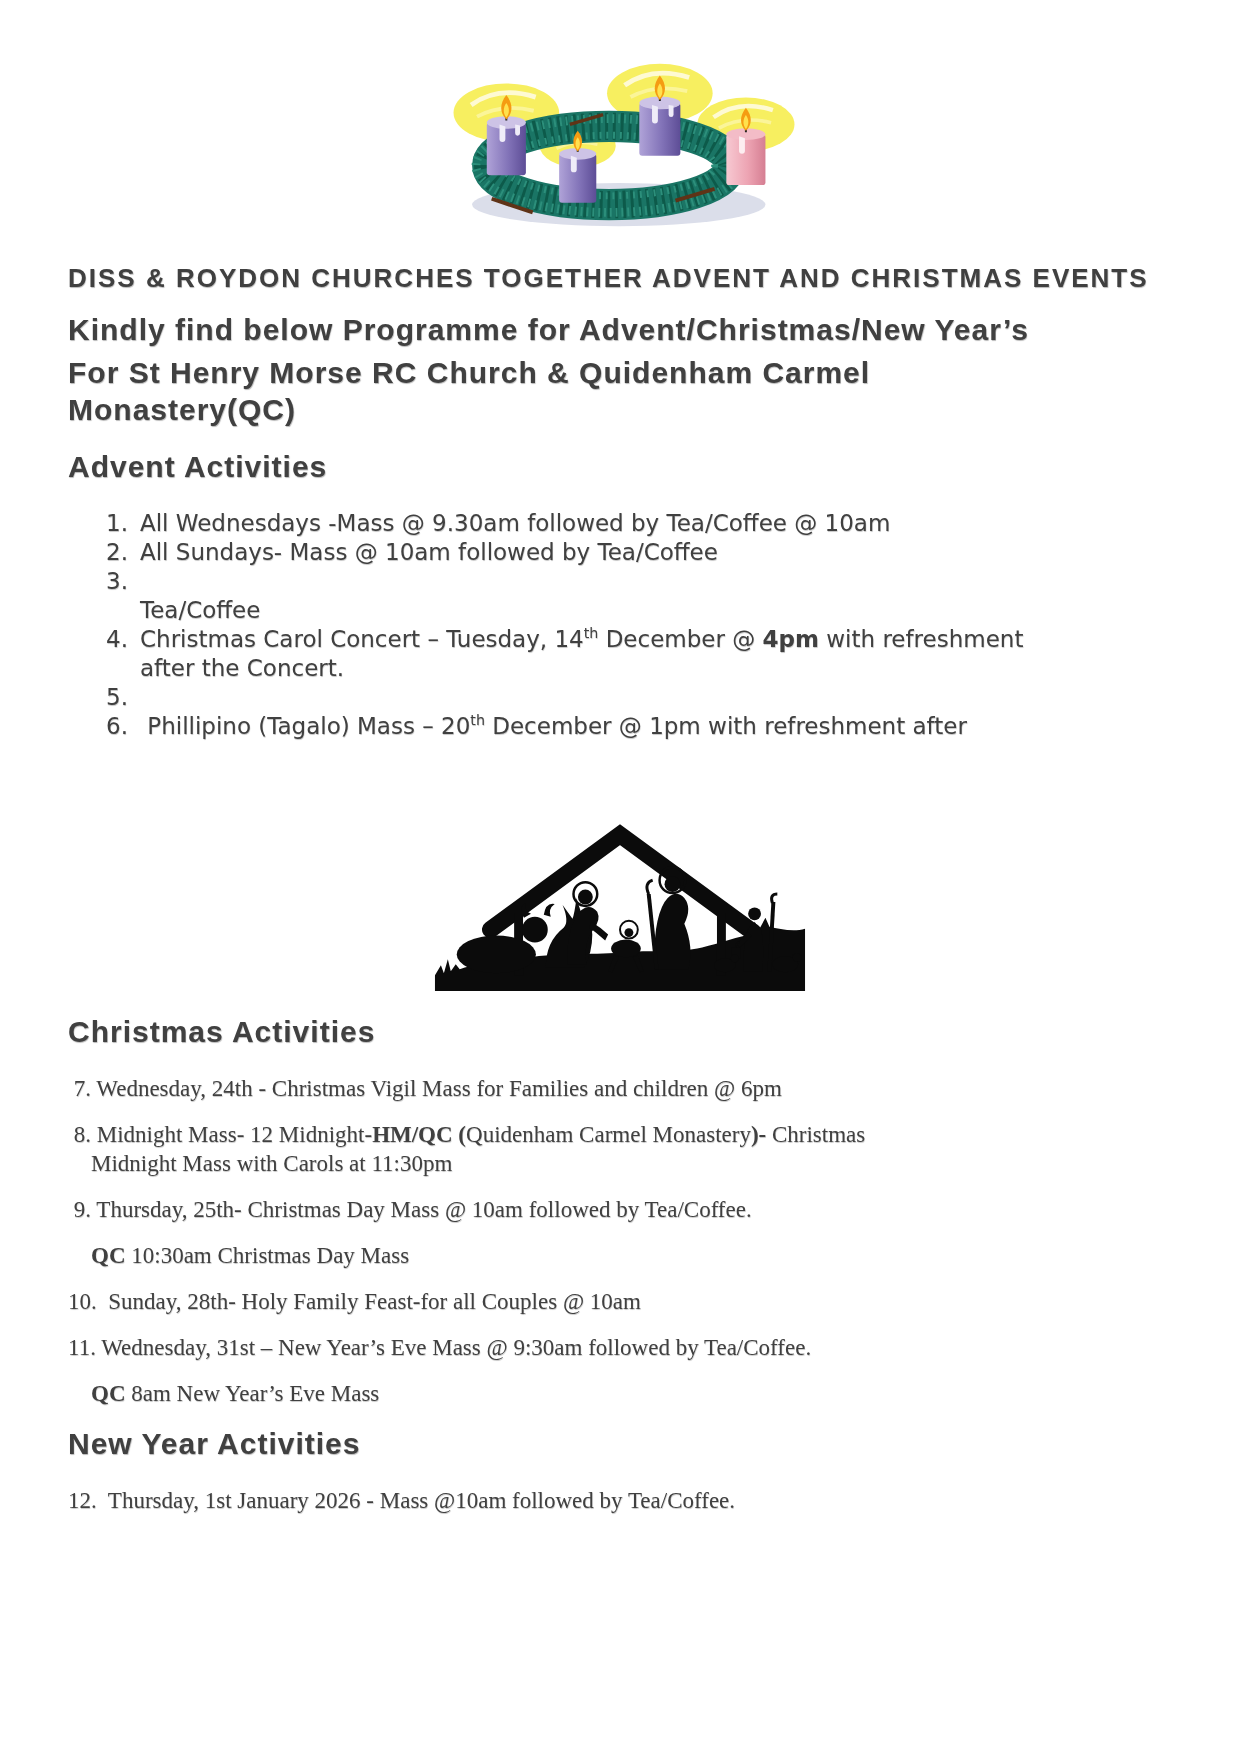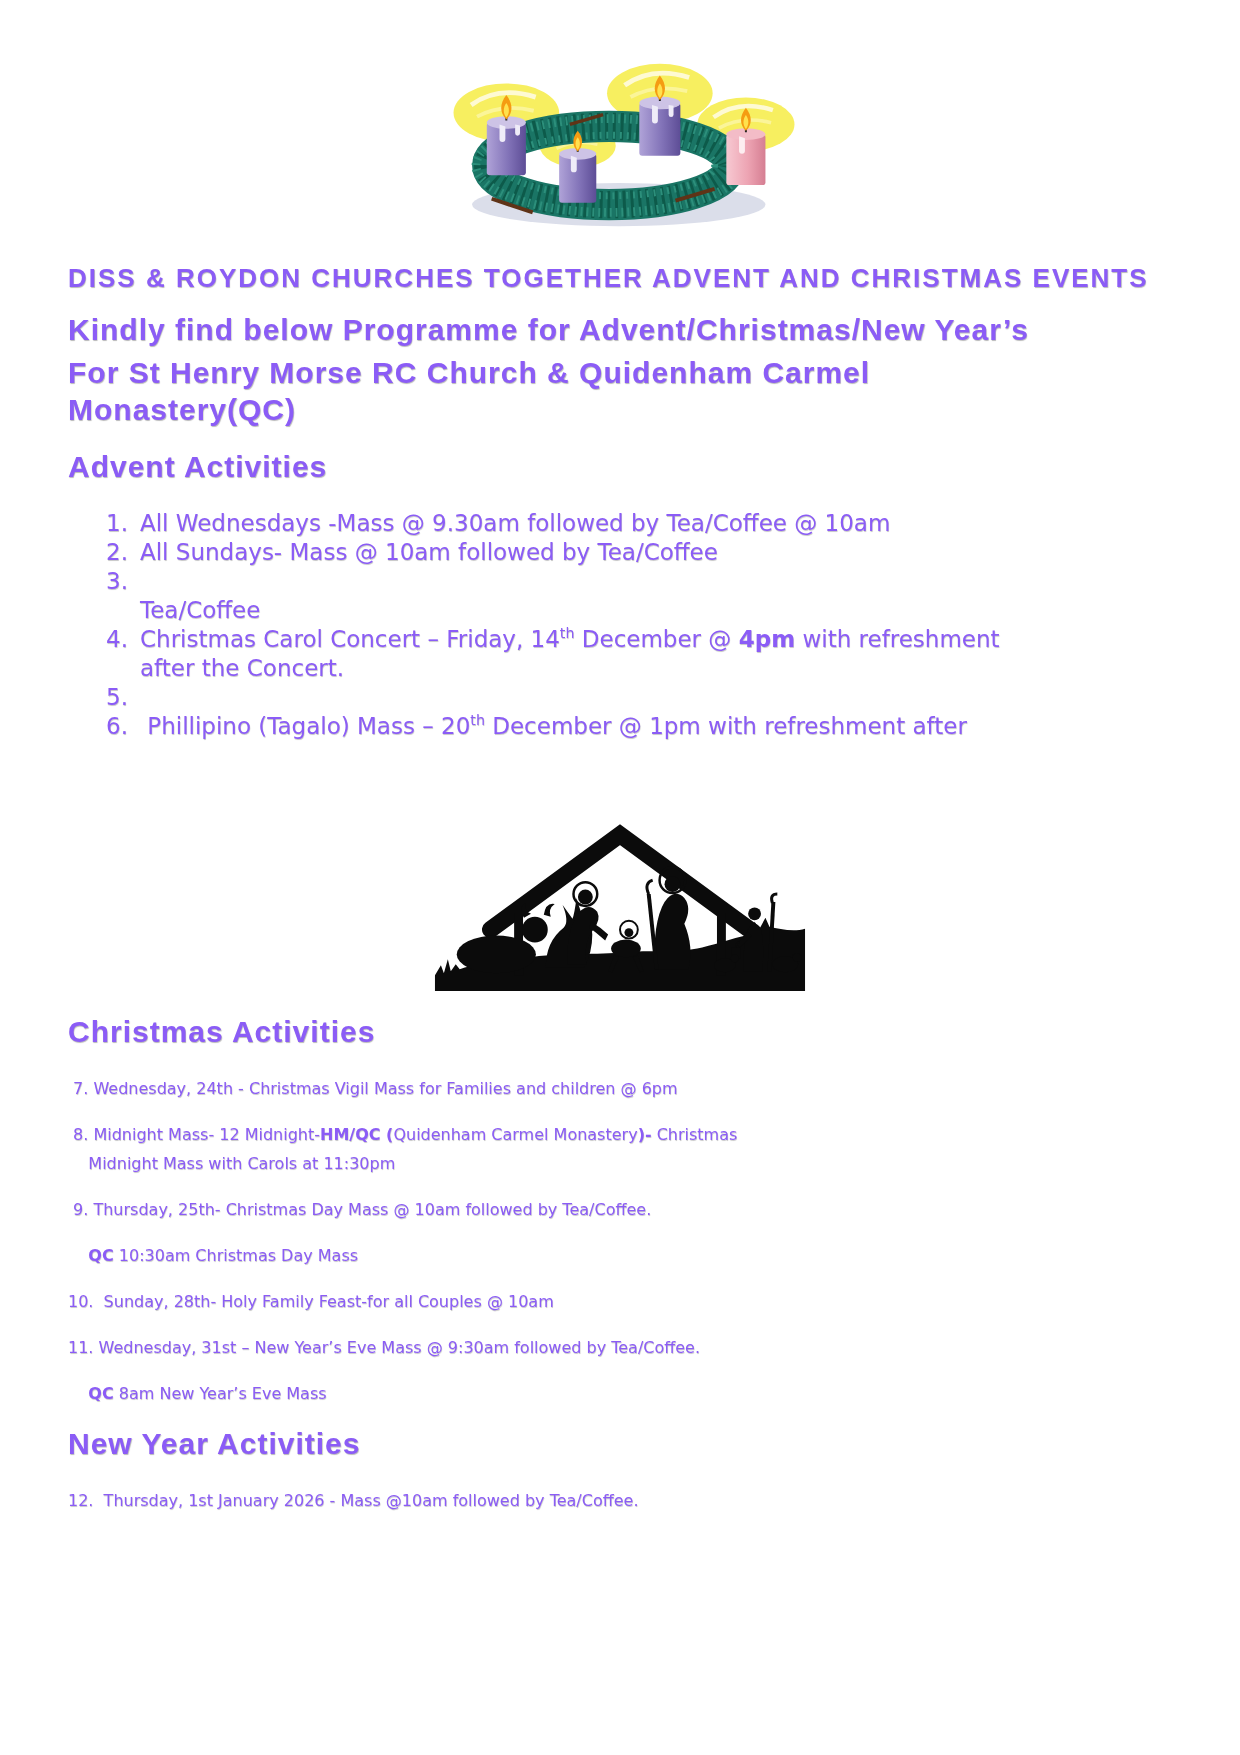--- a/index.html
+++ b/index.html
@@ -29,24 +29,24 @@
   .mt-for{margin-top:6px;}
   .mt-advent{margin-top:20px;}
   .mt-section{margin-top:22px;}
   
   .adv-list{margin-top:24px;}
   .adv-row{display:flex;align-items:flex-start;padding-left:30px;
     font-size:23px;line-height:29px;}
   .adv-row .num{flex:0 0 30px;text-align:right;margin-right:12px;}
   .adv-row .itext{white-space:pre-wrap;}
   .para-list{margin-top:24px;}
-  .para{font-size:16px;line-height:29px;margin:12px 0 17px 0;white-space:pre-wrap;}
+  .para{font-size:23px;line-height:29px;margin:12px 0 17px 0;white-space:pre-wrap;font-family:Liberation Serif, serif;}
   .b{font-weight:700;}
   sup{font-size:0.62em;line-height:0;}
-  .adv-row,.para,.h1,.h2{color:#8b5cf6;}
+  .adv-row,.para,.h1,.h2{color:#404040;}
   .body-shadow{text-shadow:0.5px 0.5px 0.7px rgba(0,0,0,0.22);}
 </style>
 </head>
 <body>
 
 <div class="content">
 
   <div class="wreath-wrap">
     <svg viewBox="0 0 380 180" width="378" height="176">
       <defs>
@@ -137,21 +137,21 @@
       <div class="adv-row">
         <span class="num">2.</span>
         <span class="itext"><span>All Sundays- Mass @ 10am followed by Tea/Coffee</span></span>
       </div>
       <div class="adv-row">
         <span class="num">3.</span>
         <span class="itext"><br><span>Tea/Coffee</span></span>
       </div>
       <div class="adv-row">
         <span class="num">4.</span>
-        <span class="itext"><span>Christmas Carol Concert – Friday, 14</span><sup>th</sup><span> December @ </span><span class="b">4pm</span><span> with refreshment</span><br><span>after the Concert.</span></span>
+        <span class="itext"><span>Christmas Carol Concert – Tuesday, 14</span><sup>th</sup><span> December @ </span><span class="b">4pm</span><span> with refreshment</span><br><span>after the Concert.</span></span>
       </div>
       <div class="adv-row">
         <span class="num">5.</span>
       </div>
       <div class="adv-row">
         <span class="num">6.</span>
         <span class="itext"><span> Phillipino (Tagalo) Mass – 20</span><sup>th</sup><span> December @ 1pm with refreshment after</span></span>
       </div>
     </div>
 

